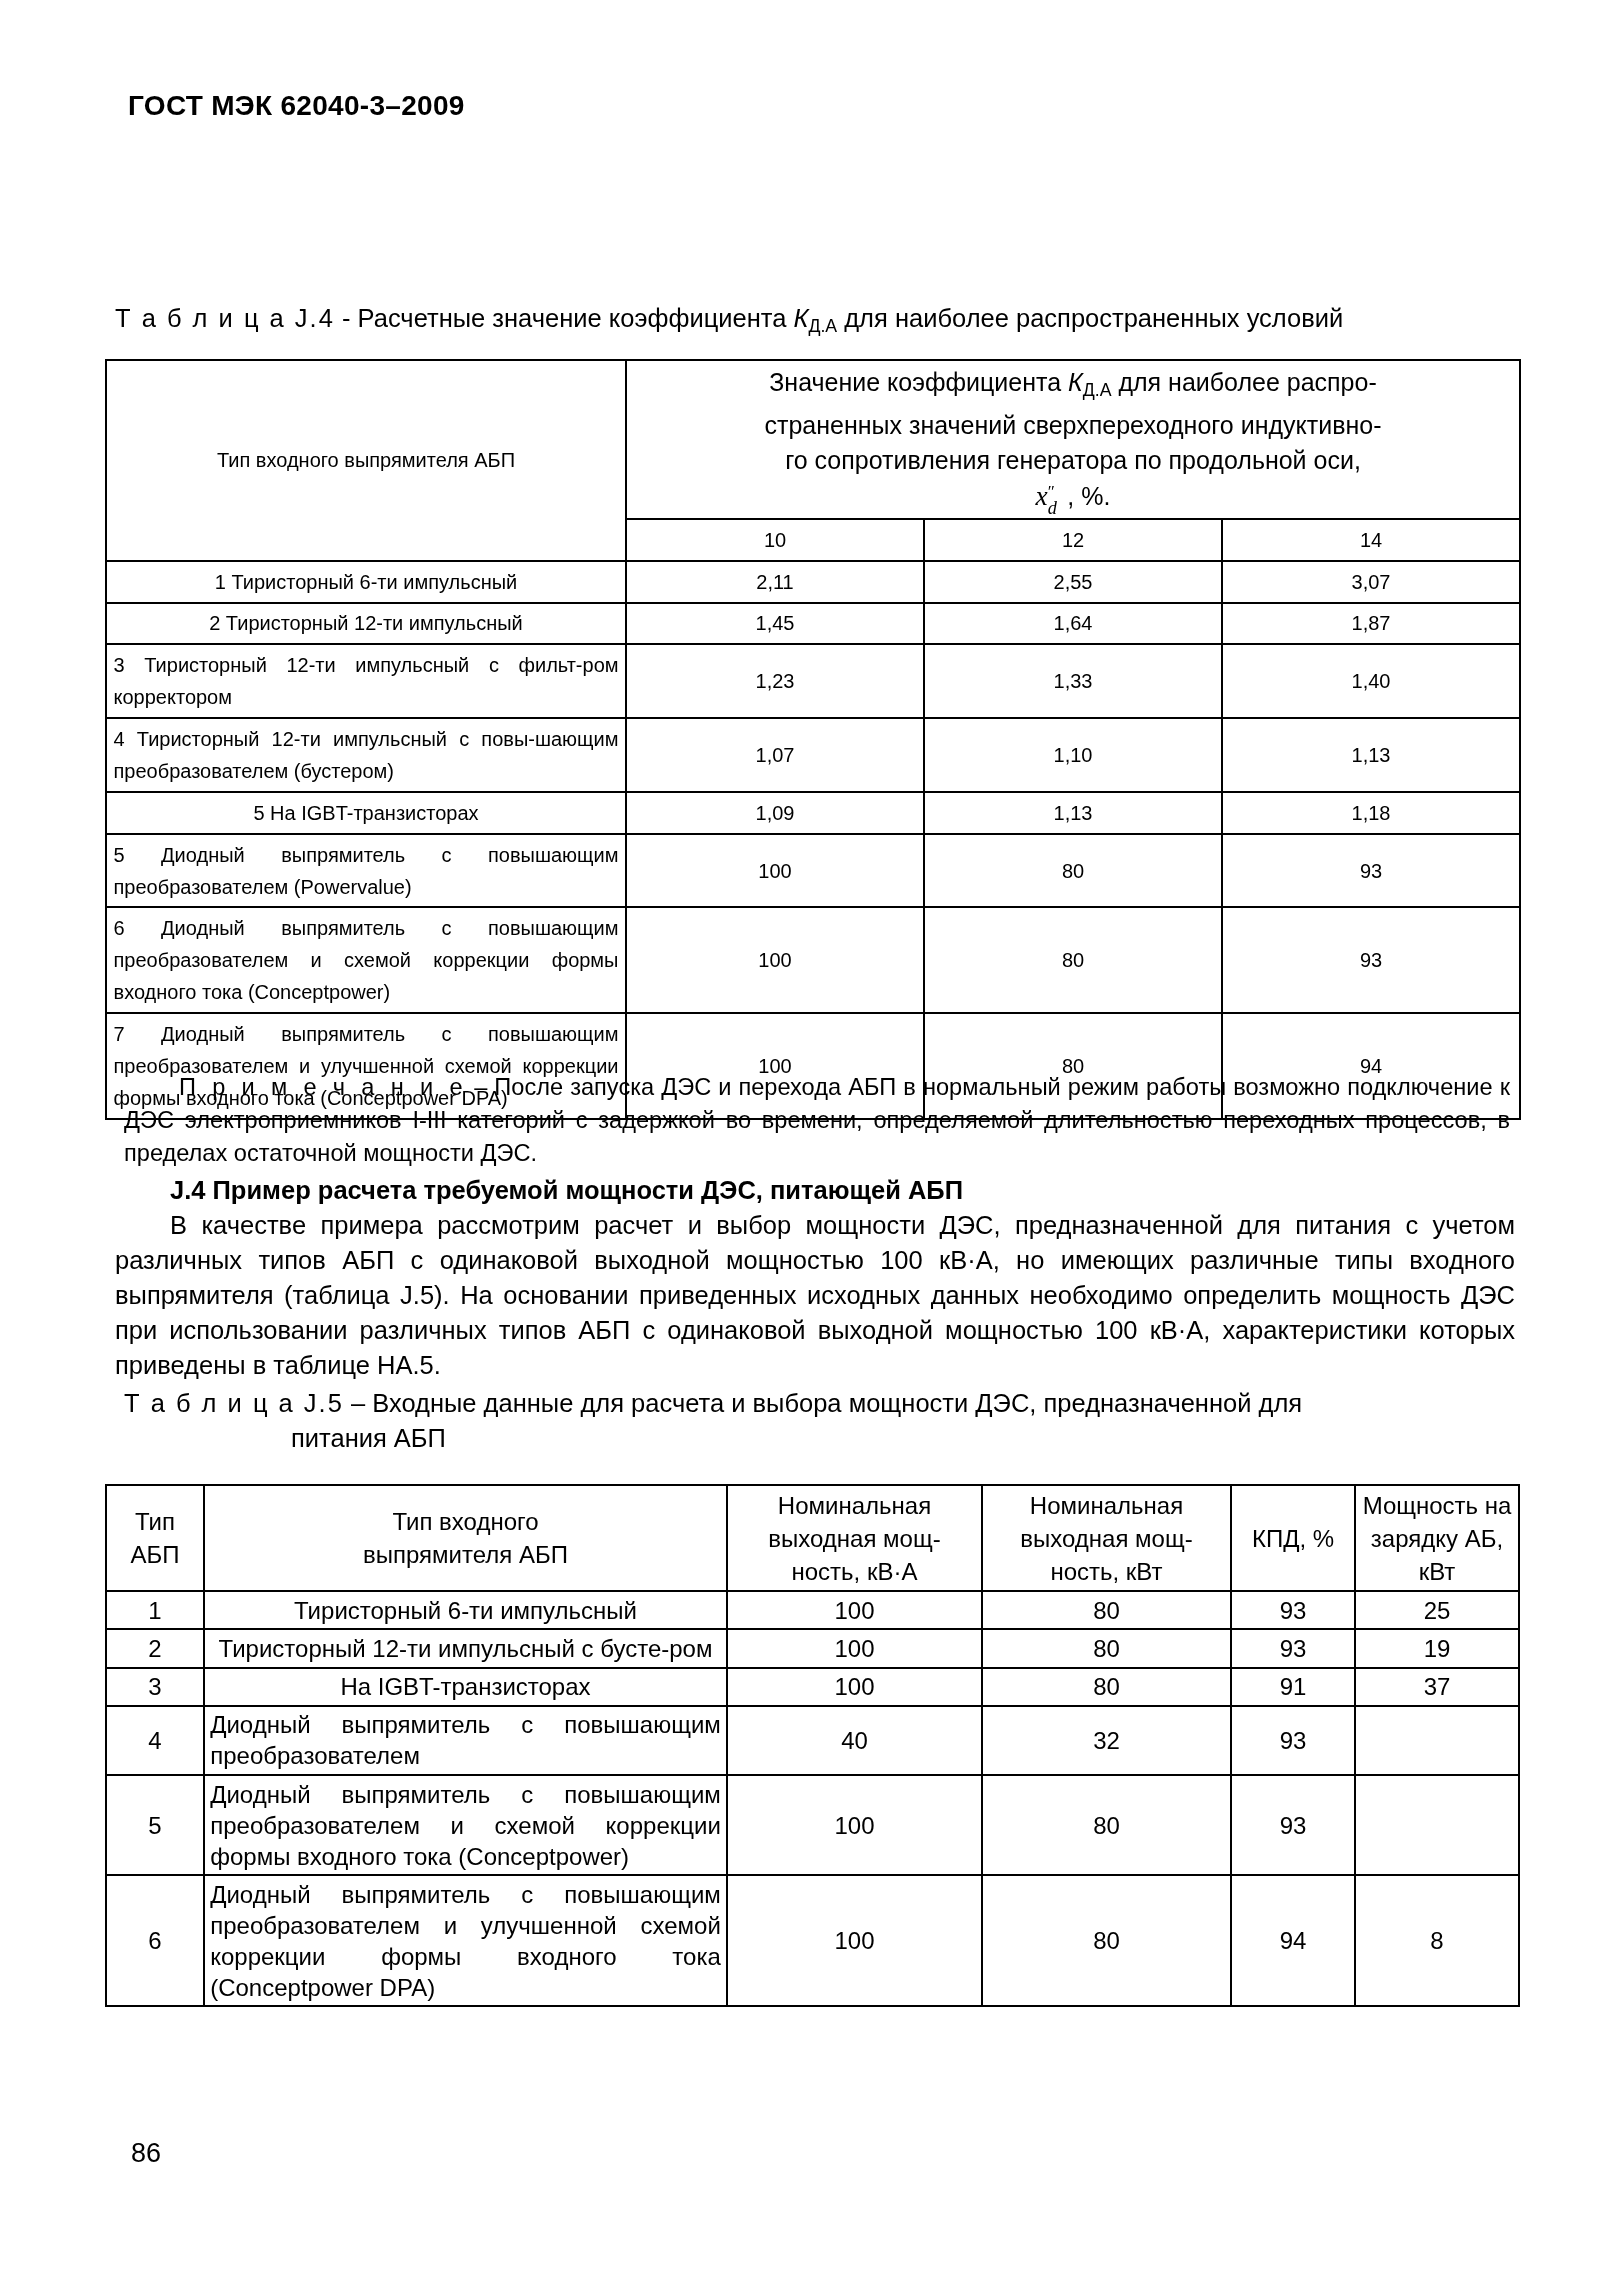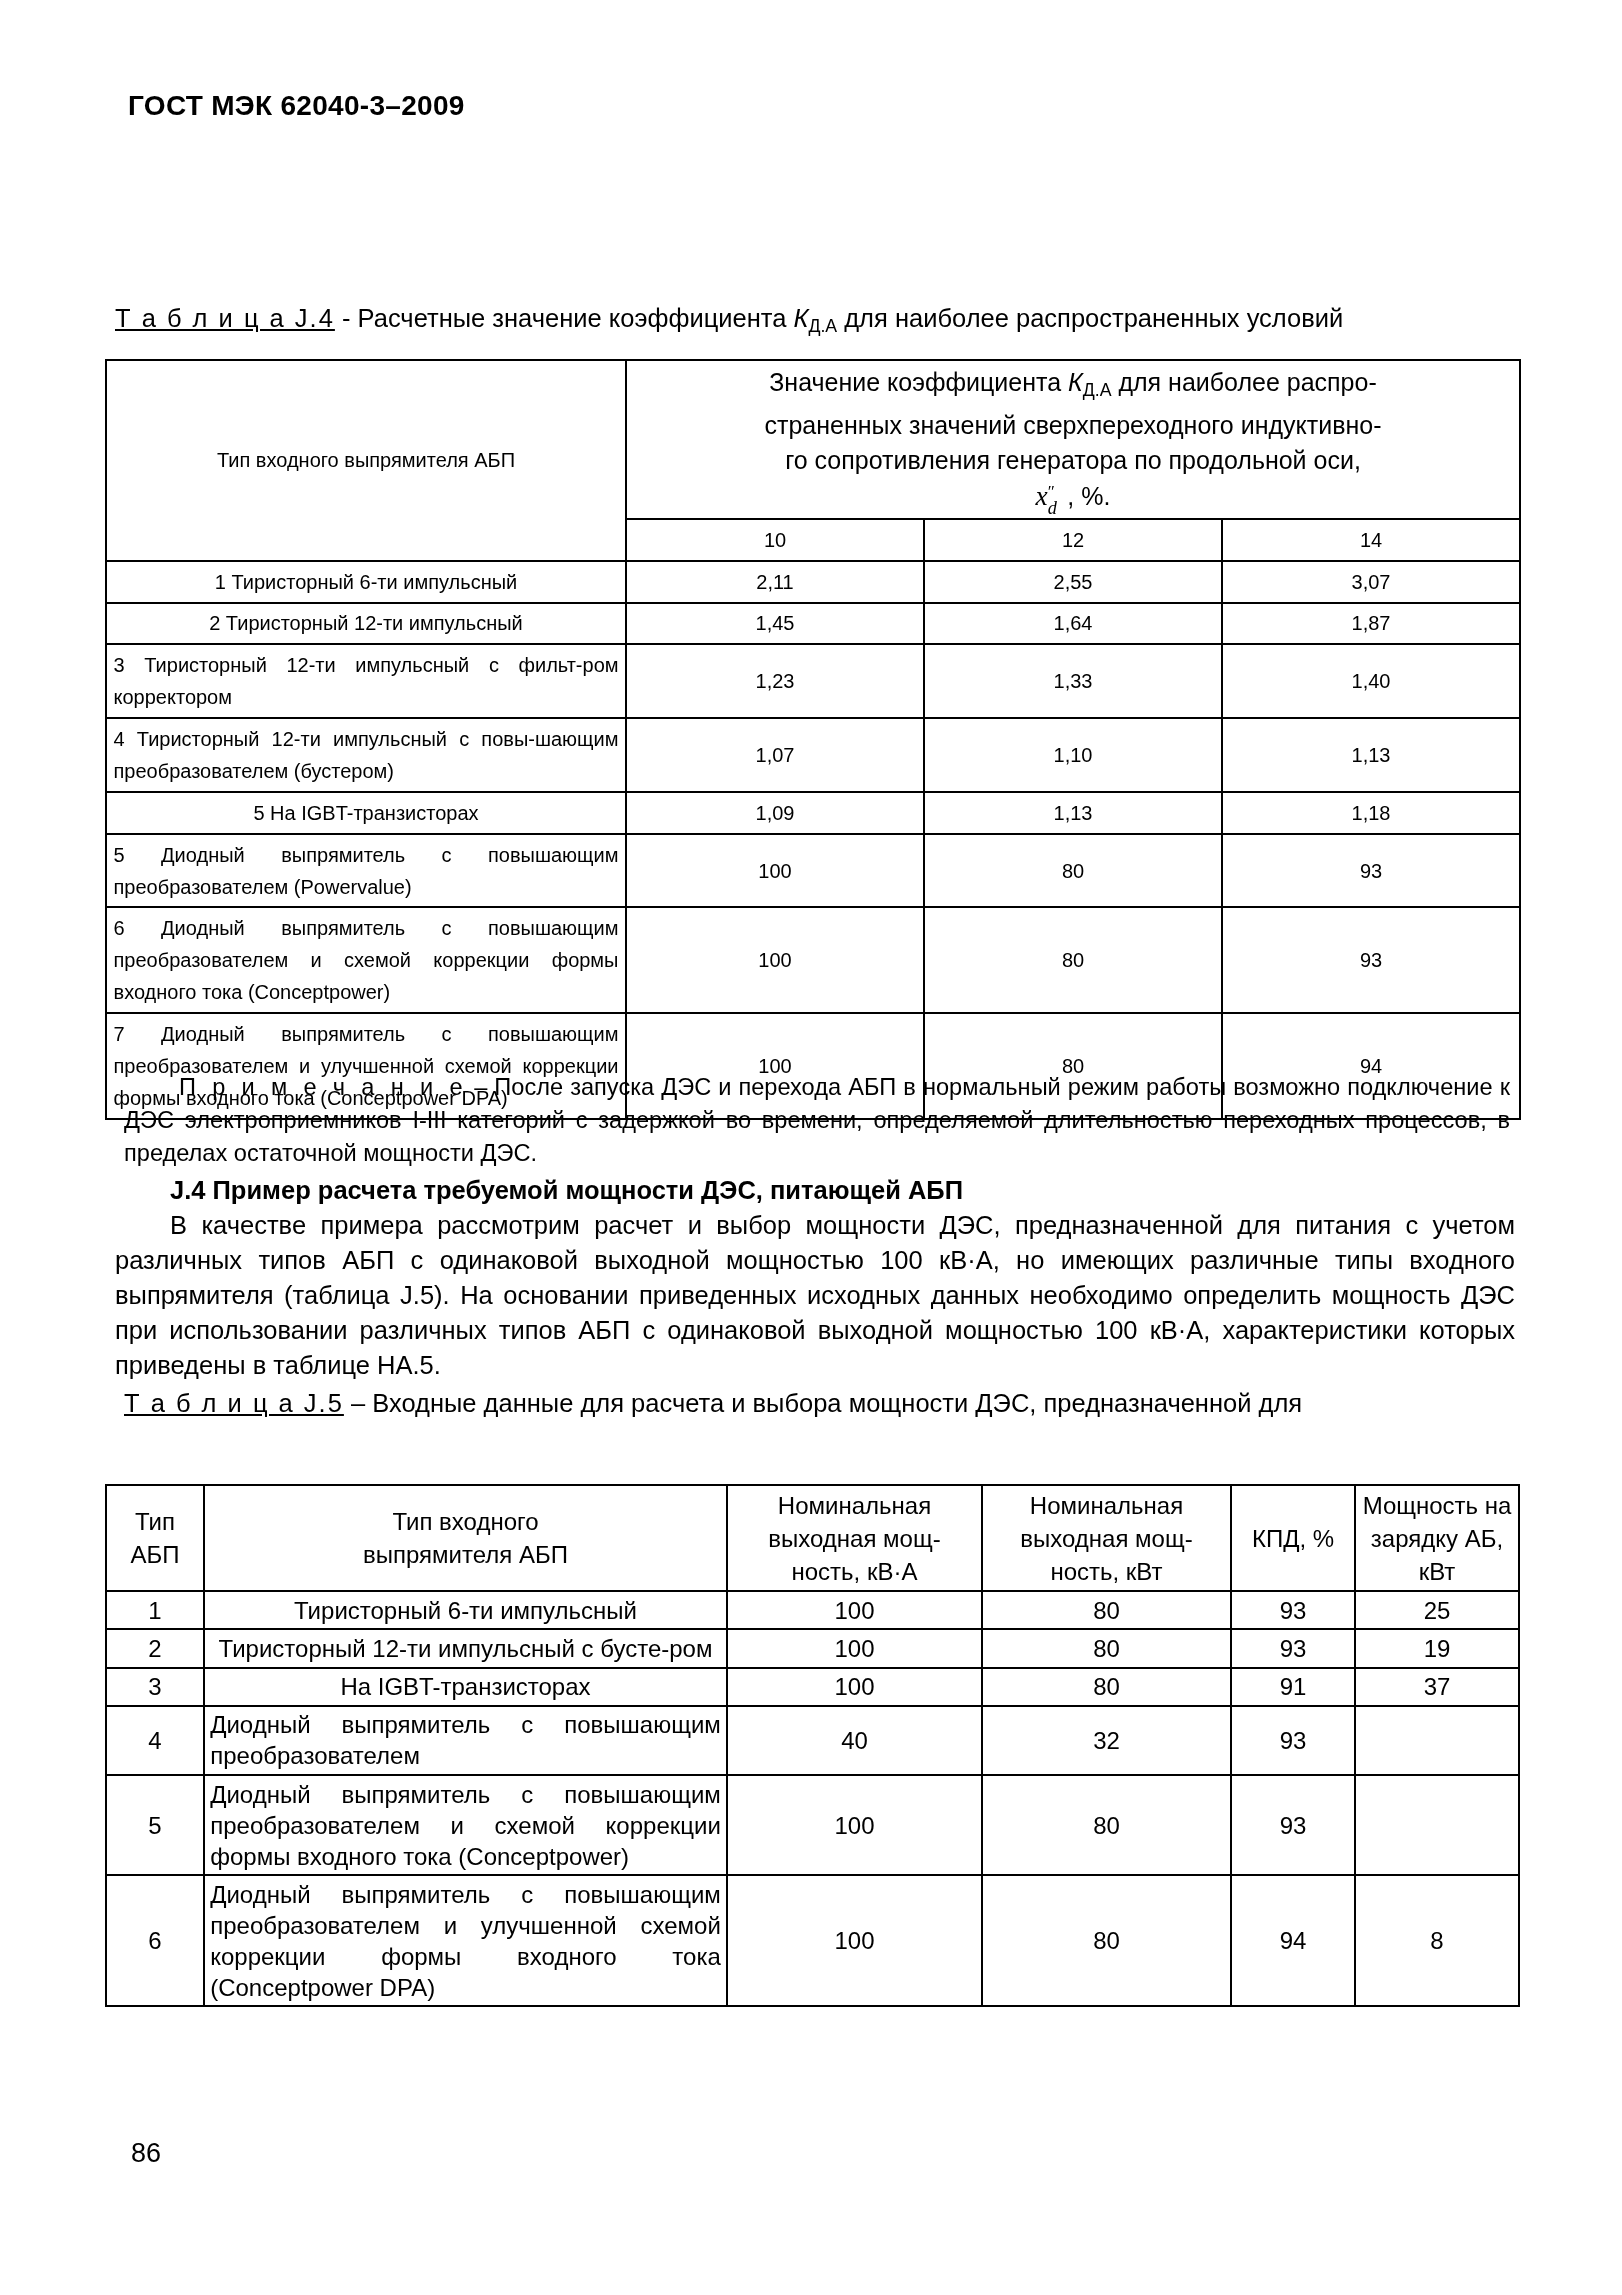--- a/index.html
+++ b/index.html
@@ -48,21 +48,21 @@
     text-align: justify;
     text-indent: 55px;
     -webkit-hyphens: none;
     hyphens: none;
   }
   .caption {
     font-size: 25.5px;
     line-height: 35px;
     margin: 0;
   }
-  .caption .sp { letter-spacing: 2px; text-decoration: underline; }
+  .caption .sp { letter-spacing: 2px; }
   .caption-2nd {
     font-size: 25.5px;
     line-height: 35px;
     margin: 0;
     padding-left: 167px;
   }
   .heading {
     font-size: 25.5px;
     font-weight: bold;
     line-height: 35px;
@@ -235,20 +235,21 @@
     <p class="note"><span class="spaced">П р и м е ч а н и е</span><span> – После запуска ДЭС и перехода АБП в нормальный режим работы возможно подключение к ДЭС электроприемников I-III категорий с задержкой во времени, определяемой длительностью переходных процессов,  в пределах остаточной мощности ДЭС.</span></p>
   </div>
 
   <div class="content" style="top:1173px; left:115px; width:1400px;">
     <p class="heading">J.4 Пример расчета требуемой мощности ДЭС, питающей АБП</p>
     <p class="body-text">В качестве примера рассмотрим расчет и выбор мощности ДЭС, предназначенной для питания с учетом различных типов АБП с одинаковой выходной мощностью 100 кВ·А, но имеющих различные типы входного выпрямителя (таблица J.5). На основании приведенных исходных данных необходимо определить мощность ДЭС при использовании различных типов АБП с одинаковой выходной мощностью 100 кВ·А, характеристики которых приведены в таблице НА.5.</p>
   </div>
 
   <div class="content" style="top:1386px; left:124px; width:1400px;">
     <p class="caption"><span class="sp">Т а б л и ц а  J.5</span><span> – </span><span>Входные данные для расчета и выбора мощности ДЭС, предназначенной для</span></p>
+    <p class="caption-2nd">питания АБП</p>
   </div>
 
   <table class="gost" id="table-j5">
     <colgroup>
       <col style="width:98px">
       <col style="width:523px">
       <col style="width:255px">
       <col style="width:249px">
       <col style="width:124px">
       <col style="width:164px">

